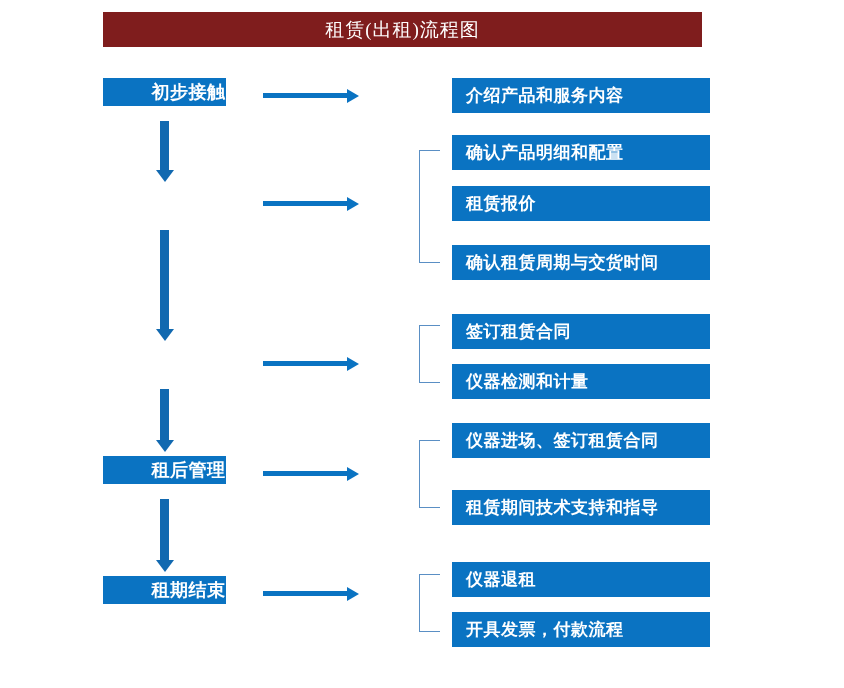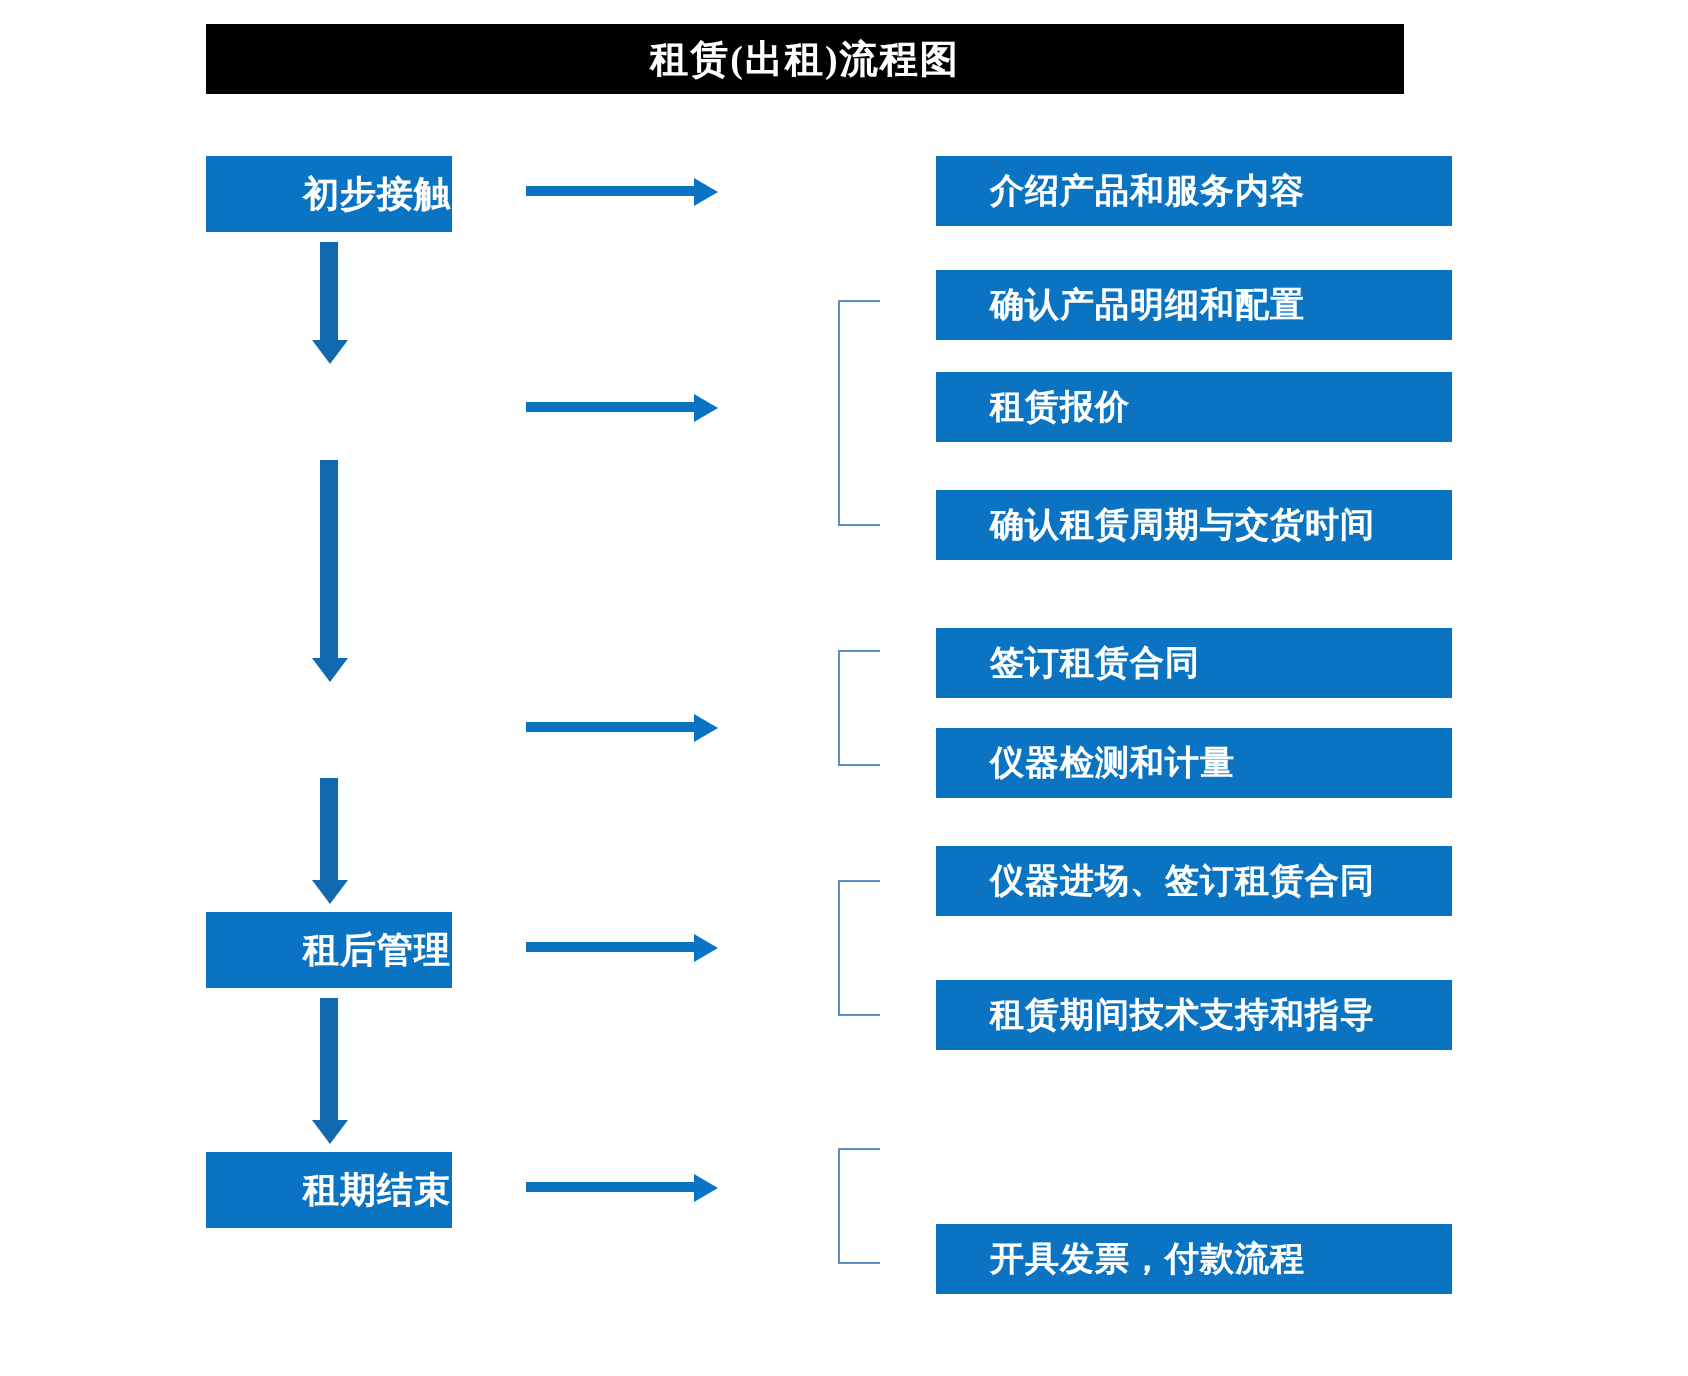--- a/index.html
+++ b/index.html
@@ -31,43 +31,43 @@
     box-sizing: border-box;
     letter-spacing: 0.5px;
     line-height: 1;
   }
   .title-bar {
     position: absolute;
     left: 103px;
     top: 12px;
     width: 599px;
     height: 35px;
-    background: #000000;
+    background: #7f1d1d;
     color: #ffffff;
-    font-weight: bold;
+    font-weight: normal;
     font-size: 19px;
     display: flex;
     align-items: center;
     justify-content: center;
     letter-spacing: 1px;
   }
   .stage-box {
     left: 103px;
     width: 123px;
-    height: 38px;
+    height: 28px;
     font-size: 18px;
     justify-content: center;
     padding-left: 48px;
   }
   .detail-box {
-    left: 468px;
+    left: 452px;
     width: 258px;
     height: 35px;
     font-size: 17px;
-    padding-left: 27px;
+    padding-left: 14px;
   }
   
   .v-arrow {
     position: absolute;
     left: 160px;
     width: 9px;
     background: #1169b0;
   }
   .v-arrow::after {
     content: "";
@@ -139,15 +139,16 @@
   <div class="bracket" style="top:574px; height:58px"></div>
 
   <div class="box detail-box" style="top:78px">介绍产品和服务内容</div>
   <div class="box detail-box" style="top:186px">租赁报价</div>
   <div class="box detail-box" style="top:135px">确认产品明细和配置</div>
   <div class="box detail-box" style="top:245px">确认租赁周期与交货时间</div>
   <div class="box detail-box" style="top:314px">签订租赁合同</div>
   <div class="box detail-box" style="top:364px">仪器检测和计量</div>
   <div class="box detail-box" style="top:423px">仪器进场、签订租赁合同</div>
   <div class="box detail-box" style="top:490px">租赁期间技术支持和指导</div>
+  <div class="box detail-box" style="top:562px">仪器退租</div>
   <div class="box detail-box" style="top:612px">开具发票，付款流程</div>
 
 </div>
 
 </body></html>

